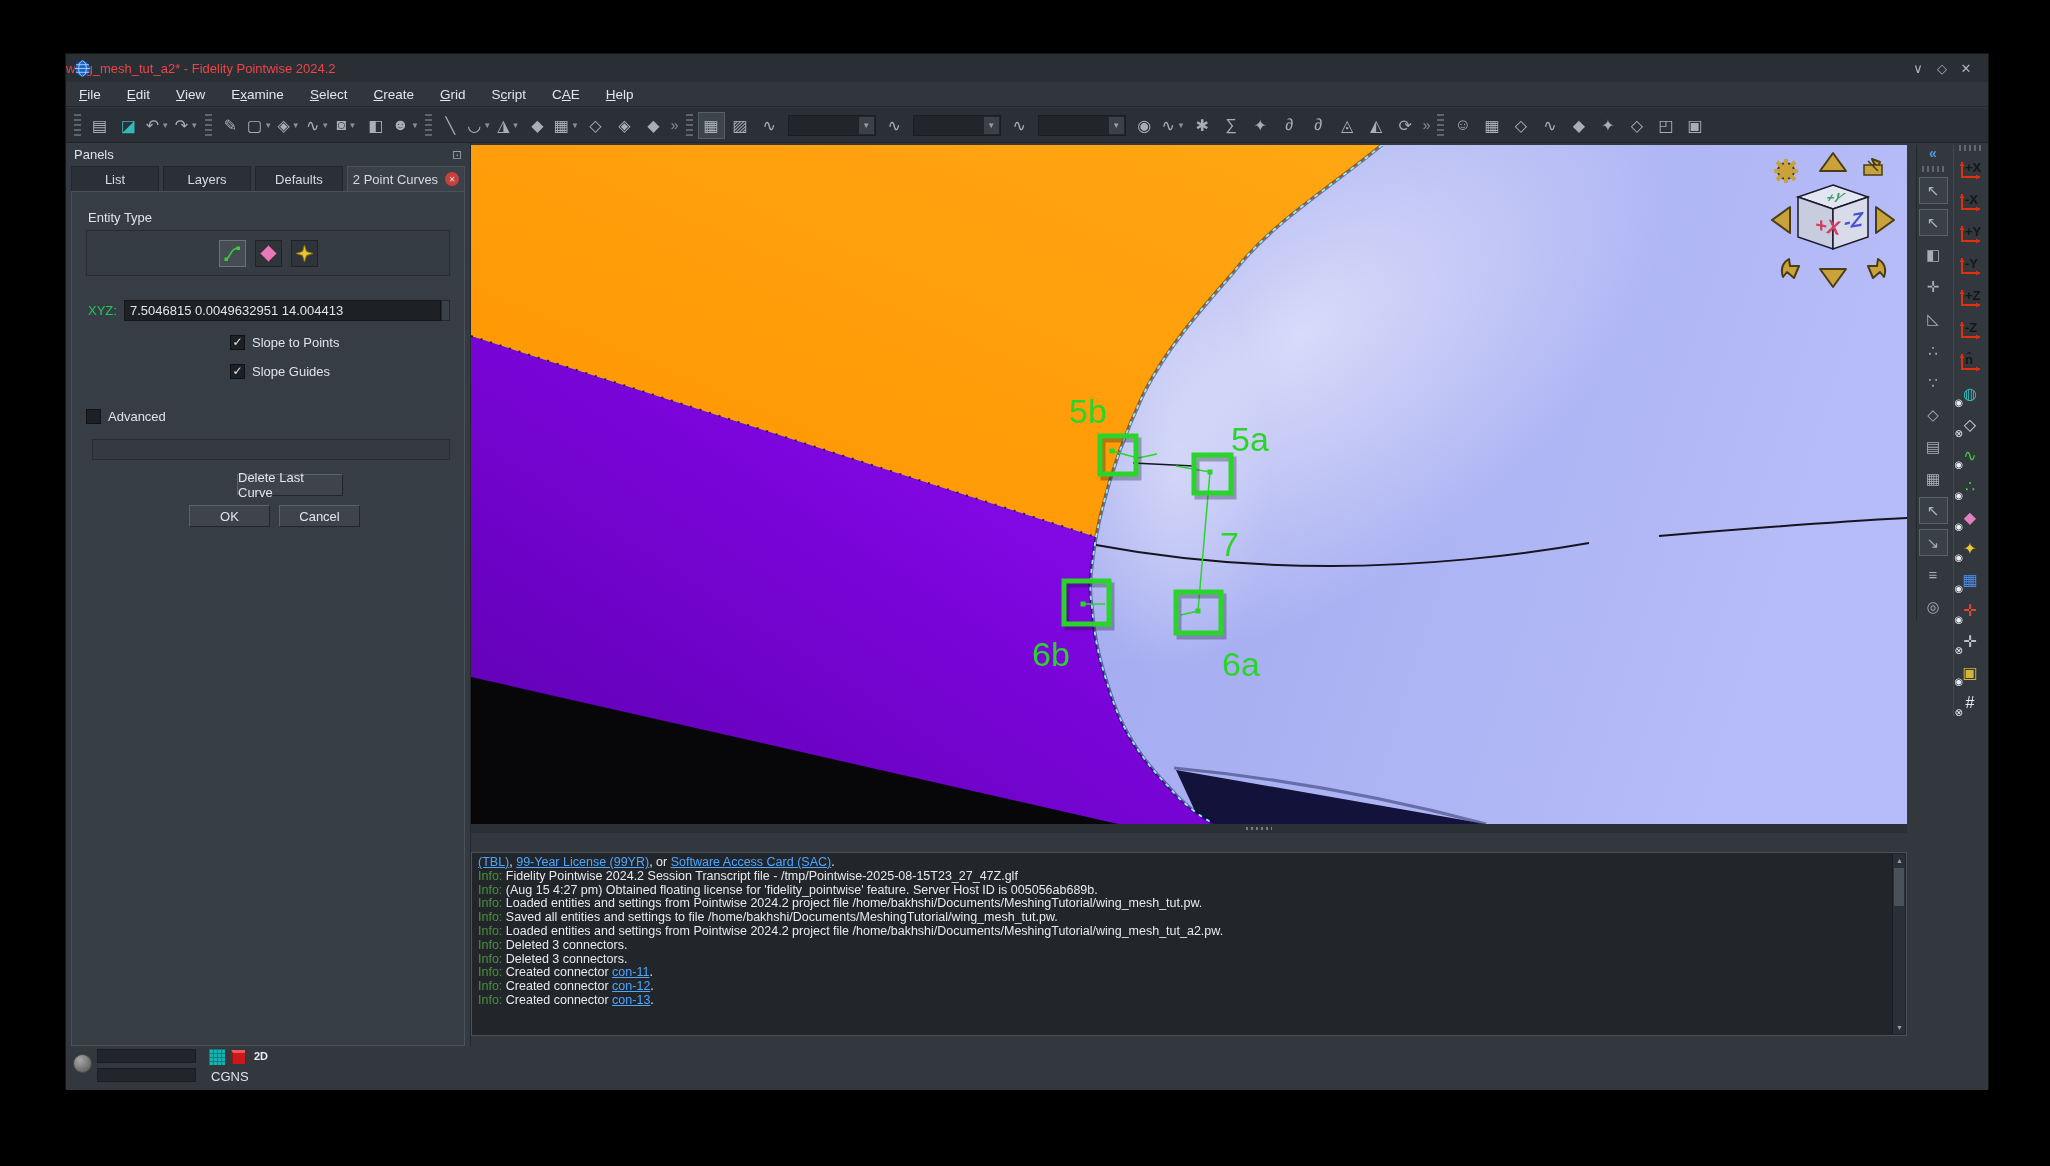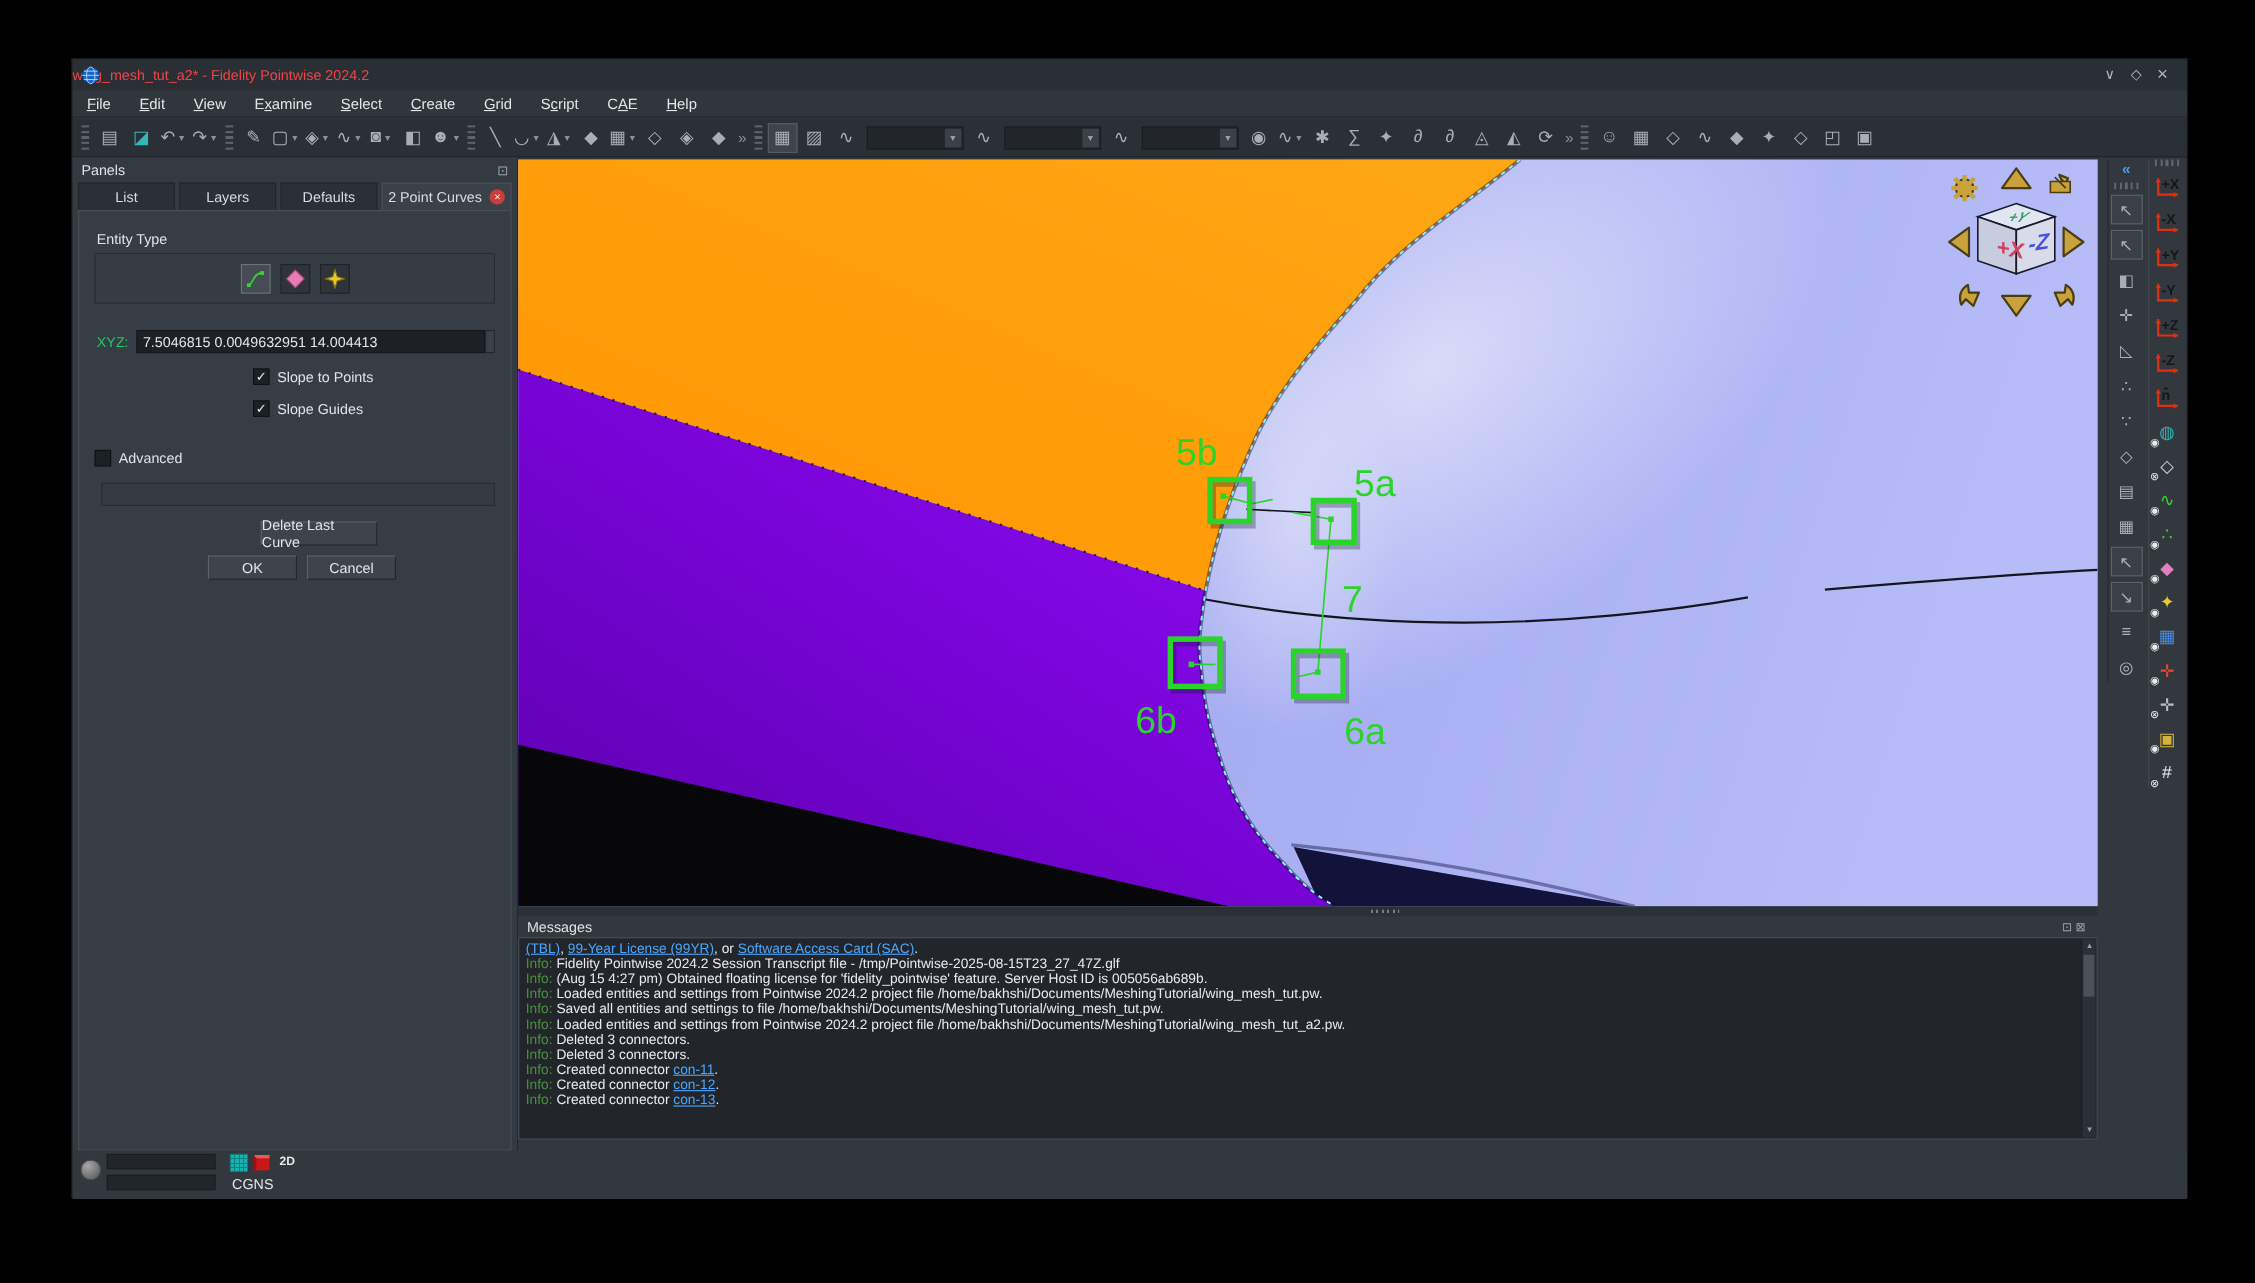--- a/index.html
+++ b/index.html
@@ -615,24 +615,20 @@
         <span style="color: rgb(212, 180, 60);">▣</span>
         <span class="toggle-badge">◉</span>
       </div>
       <div class="toggle-btn">
         <span style="color: rgb(232, 236, 239);">#</span>
         <span class="toggle-badge">⊗</span>
       </div>
     </div>
 
   <div id="messages">
-    <div id="msg-header">
-      <span>Messages</span>
-      <span id="msg-dock"><span>⊡</span><span>⊠</span></span>
-    </div>
     <div id="msg-body">
       <div id="msg-lines">
           <div class="msg-line"><span class="msg-link">(TBL)</span><span>, </span><span class="msg-link">99-Year License (99YR)</span><span>, or </span><span class="msg-link">Software Access Card (SAC)</span><span>.</span></div>
           <div class="msg-line"><span class="msg-info">Info: </span><span>Fidelity Pointwise 2024.2 Session Transcript file - /tmp/Pointwise-2025-08-15T23_27_47Z.glf</span></div>
           <div class="msg-line"><span class="msg-info">Info: </span><span>(Aug 15 4:27 pm) Obtained floating license for 'fidelity_pointwise' feature. Server Host ID is 005056ab689b.</span></div>
           <div class="msg-line"><span class="msg-info">Info: </span><span>Loaded entities and settings from Pointwise 2024.2 project file /home/bakhshi/Documents/MeshingTutorial/wing_mesh_tut.pw.</span></div>
           <div class="msg-line"><span class="msg-info">Info: </span><span>Saved all entities and settings to file /home/bakhshi/Documents/MeshingTutorial/wing_mesh_tut.pw.</span></div>
           <div class="msg-line"><span class="msg-info">Info: </span><span>Loaded entities and settings from Pointwise 2024.2 project file /home/bakhshi/Documents/MeshingTutorial/wing_mesh_tut_a2.pw.</span></div>
           <div class="msg-line"><span class="msg-info">Info: </span><span>Deleted 3 connectors.</span></div>
           <div class="msg-line"><span class="msg-info">Info: </span><span>Deleted 3 connectors.</span></div>

